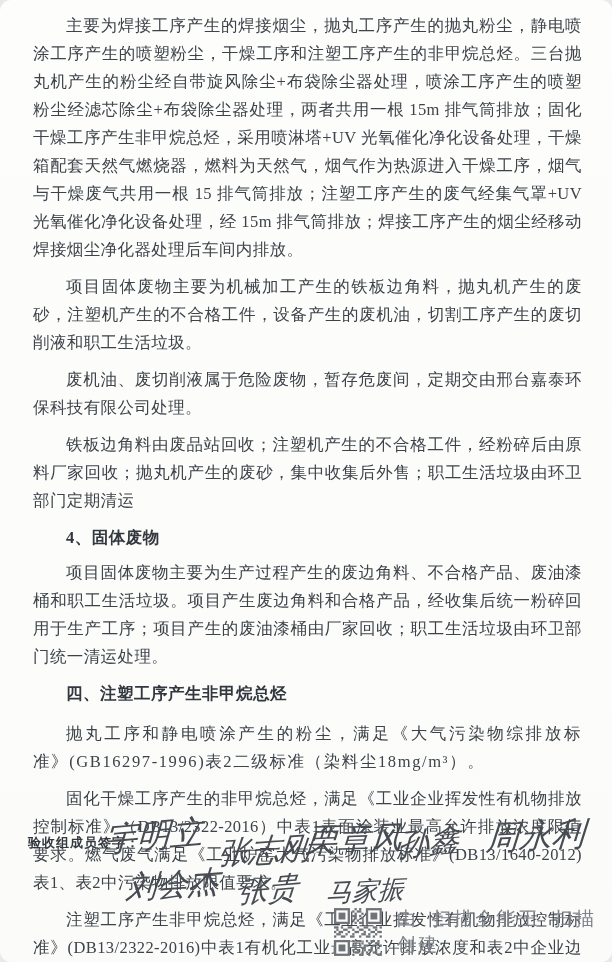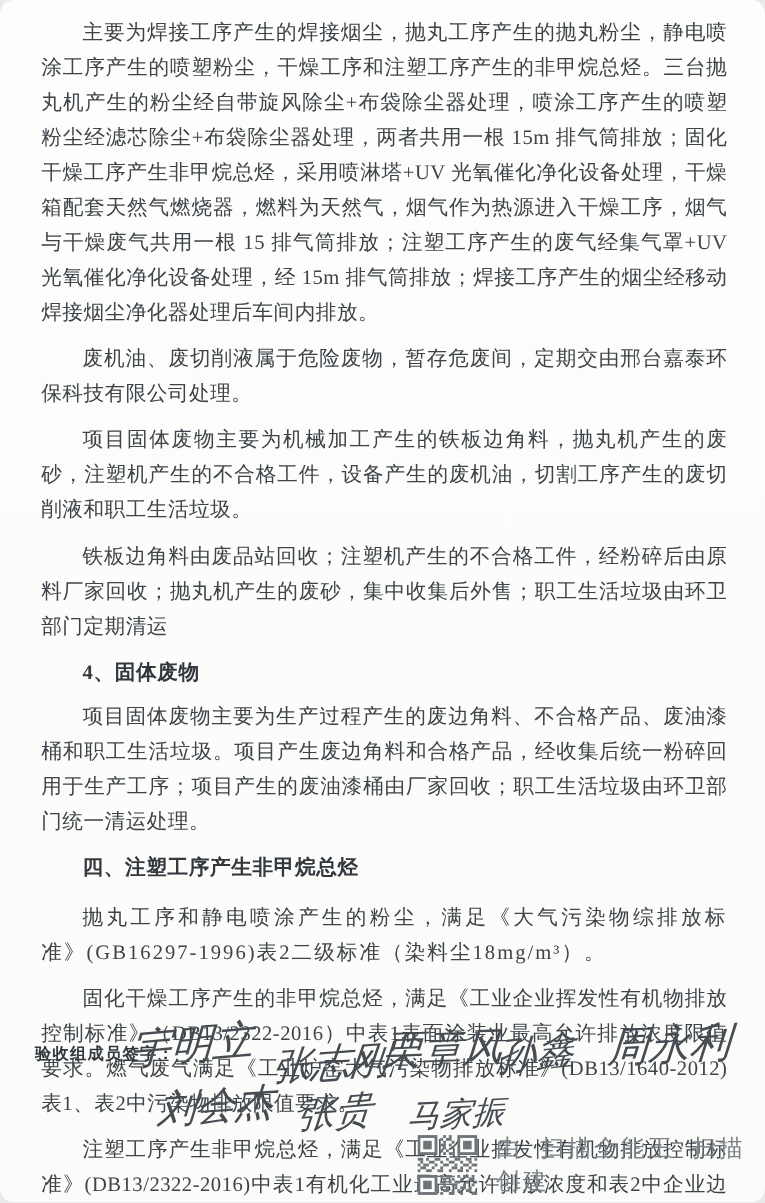--- a/index.html
+++ b/index.html
@@ -80,22 +80,22 @@
     font-family:Liberation Mono, monospace;
   }
 </style>
 </head>
 <body>
 
 <div class="page">
 
   <div class="content">
     <p class="para">主要为焊接工序产生的焊接烟尘，抛丸工序产生的抛丸粉尘，静电喷涂工序产生的喷塑粉尘，干燥工序和注塑工序产生的非甲烷总烃。三台抛丸机产生的粉尘经自带旋风除尘+布袋除尘器处理，喷涂工序产生的喷塑粉尘经滤芯除尘+布袋除尘器处理，两者共用一根 15m 排气筒排放；固化干燥工序产生非甲烷总烃，采用喷淋塔+UV 光氧催化净化设备处理，干燥箱配套天然气燃烧器，燃料为天然气，烟气作为热源进入干燥工序，烟气与干燥废气共用一根 15 排气筒排放；注塑工序产生的废气经集气罩+UV 光氧催化净化设备处理，经 15m 排气筒排放；焊接工序产生的烟尘经移动焊接烟尘净化器处理后车间内排放。</p>
+    <p class="para">项目固体废物主要为机械加工产生的铁板边角料，抛丸机产生的废砂，注塑机产生的不合格工件，设备产生的废机油，切割工序产生的废切削液和职工生活垃圾。</p>
     <p class="para">废机油、废切削液属于危险废物，暂存危废间，定期交由邢台嘉泰环保科技有限公司处理。</p>
-    <p class="para">项目固体废物主要为机械加工产生的铁板边角料，抛丸机产生的废砂，注塑机产生的不合格工件，设备产生的废机油，切割工序产生的废切削液和职工生活垃圾。</p>
     <p class="para">铁板边角料由废品站回收；注塑机产生的不合格工件，经粉碎后由原料厂家回收；抛丸机产生的废砂，集中收集后外售；职工生活垃圾由环卫部门定期清运</p>
     <p class="heading">4、固体废物</p>
     <p class="para">项目固体废物主要为生产过程产生的废边角料、不合格产品、废油漆桶和职工生活垃圾。项目产生废边角料和合格产品，经收集后统一粉碎回用于生产工序；项目产生的废油漆桶由厂家回收；职工生活垃圾由环卫部门统一清运处理。</p>
     <p class="heading">四、注塑工序产生非甲烷总烃</p>
     <p class="para spaced">抛丸工序和静电喷涂产生的粉尘，满足《大气污染物综排放标准》(GB16297-1996)表2二级标准（染料尘18mg/m³）。</p>
     <p class="para">固化干燥工序产生的非甲烷总烃，满足《工业企业挥发性有机物排放控制标准》（DB13/2322-2016）中表1表面涂装业最高允许排放浓度限值要求。燃气废气满足《工业炉窑大气污染物排放标准》(DB13/1640-2012)表1、表2中污染物排放限值要求。</p>
     <p class="para">注塑工序产生非甲烷总烃，满足《工业企业挥发性有机物排放控制标准》(DB13/2322-2016)中表1有机化工业最高允许排放浓度和表2中企业边界浓度限</p>
   </div>
 
   <div class="sig-block">

